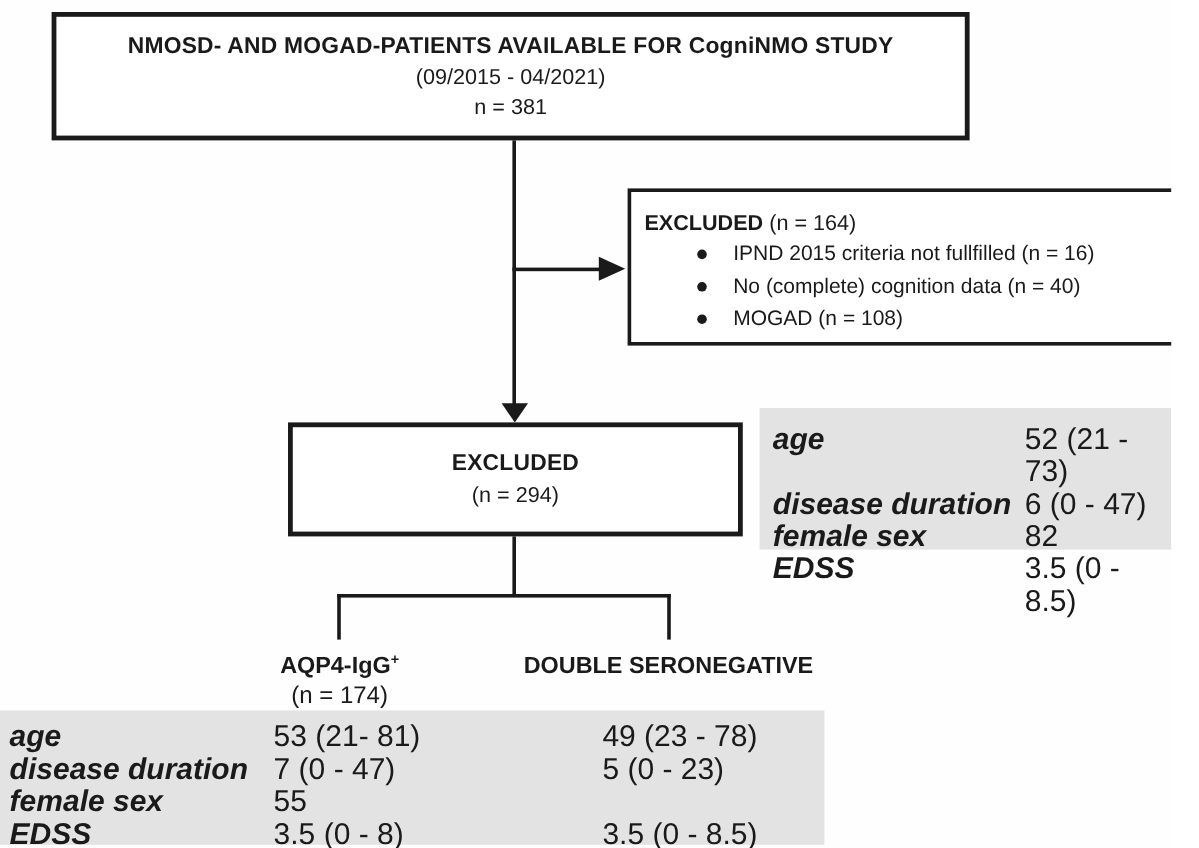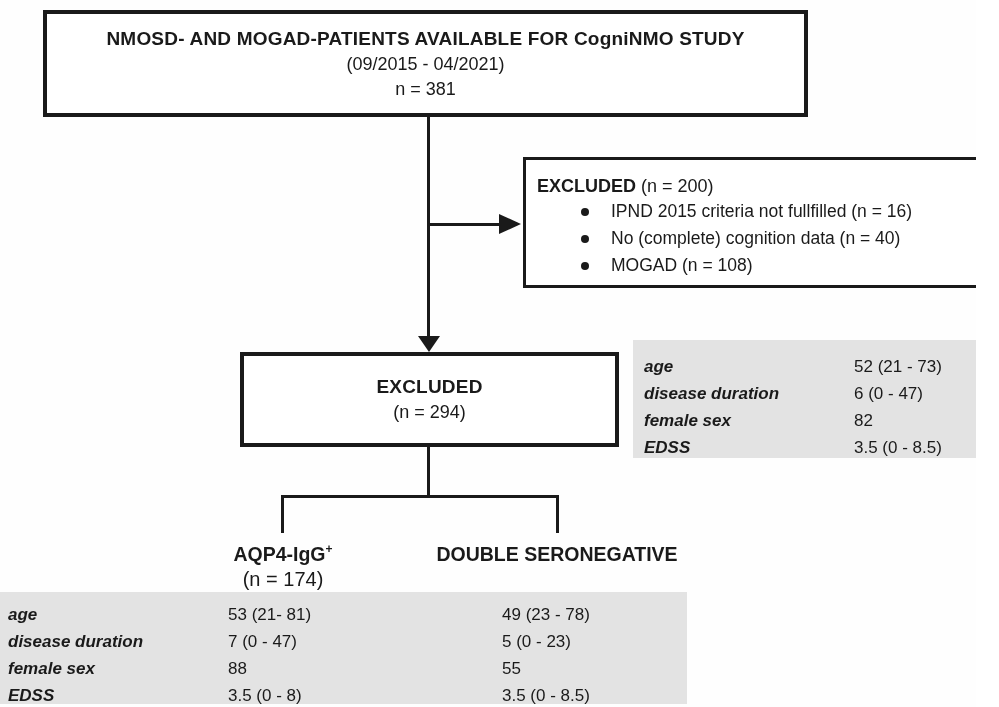--- a/index.html
+++ b/index.html
@@ -49,21 +49,21 @@
   #excluded-box .hdr { line-height: 24px; }
   #excluded-box .hdr b { font-weight: bold; }
   .ex-item { display: flex; align-items: center; line-height: 27px; font-size: 17.5px; }
   .bullet {
     width: 8px; height: 8px; border-radius: 50%;
     background: #1a1a1a; margin-left: 44px; margin-right: 22px; flex: 0 0 auto;
   }
   .stats {
     position: absolute;
     background: #e3e3e3;
-    font-size: 17px;
+    font-size: 25px;
   }
   .stats .row { display: grid; line-height: 27px; }
   .stats .lbl { font-weight: bold; font-style: italic; }
   #analysed-stats { left: 633px; top: 340px; width: 344px; height: 118px; padding: 13px 0 0 11px; }
   #analysed-stats .row { grid-template-columns: 210px 1fr; }
   #group-stats { left: 0px; top: 592px; width: 687px; height: 112px; padding: 9px 0 0 8px; }
   #group-stats .row { grid-template-columns: 220px 274px 1fr; }
   .group-label { position: absolute; text-align: center; }
   .group-label .gname { font-weight: bold; font-size: 19.5px; line-height: 26px; }
   .group-label .gname sup { font-size: 12px; vertical-align: super; }
@@ -81,21 +81,21 @@
   </div>
 
   <div class="line" style="left:427px; top:117px; width:3px; height:221px;"></div>
   <div class="arrow-down" style="left:418px; top:336px;"></div>
 
   <div class="line" style="left:427px; top:223px; width:73px; height:3px;"></div>
   <div class="arrow-right" style="left:499px; top:214px;"></div>
 
   <div id="excluded-box">
     <div class="hdr">
-      <b>EXCLUDED</b><span> (n = 200)</span>
+      <b>EXCLUDED</b><span> (n = 164)</span>
     </div>
     <div class="ex-item">
       <span class="bullet"></span>
       <span>IPND 2015 criteria not fullfilled (n = 16)</span>
     </div>
     <div class="ex-item">
       <span class="bullet"></span>
       <span>No (complete) cognition data (n = 40)</span>
     </div>
     <div class="ex-item">
@@ -147,21 +147,20 @@
       <span class="val">53 (21- 81)</span>
       <span class="val">49 (23 - 78)</span>
     </div>
     <div class="row">
       <span class="lbl">disease duration</span>
       <span class="val">7 (0 - 47)</span>
       <span class="val">5 (0 - 23)</span>
     </div>
     <div class="row">
       <span class="lbl">female sex</span>
-      <span class="val">88</span>
       <span class="val">55</span>
     </div>
     <div class="row">
       <span class="lbl">EDSS</span>
       <span class="val">3.5 (0 - 8)</span>
       <span class="val">3.5 (0 - 8.5)</span>
     </div>
   </div>
 
 </div>

